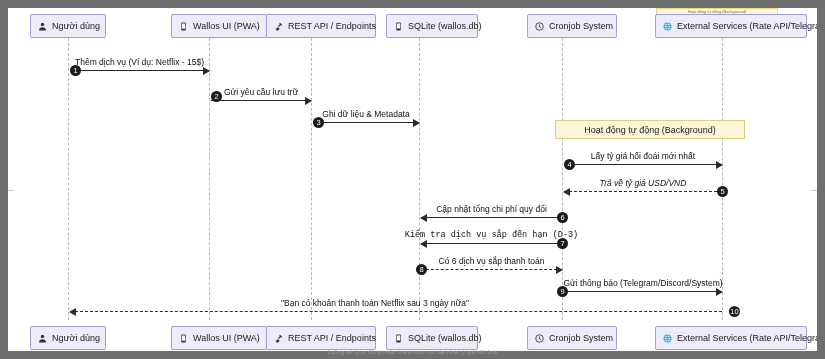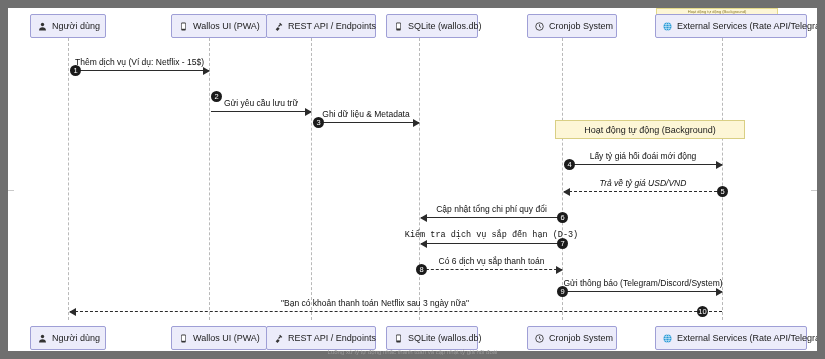--- a/index.html
+++ b/index.html
@@ -165,38 +165,38 @@
 
     <div class="note" style="left:547px;top:112px;width:190px;height:19px;">Hoạt động tự động (Background)</div>
 
     <div class="msg right" style="left:62px;top:62px;width:139px;">
       <div class="line"></div>
       <div class="head"></div>
       <div class="label">Thêm dịch vụ (Ví dụ: Netflix - 15$)</div>
     </div>
     <div class="seqnum" style="left:62px;top:57px;">1</div>
 
-    <div class="msg right" style="left:203px;top:103px;width:100px;">
+    <div class="msg right" style="left:203px;top:92px;width:100px;">
       <div class="line"></div>
       <div class="head"></div>
       <div class="label">Gửi yêu cầu lưu trữ</div>
     </div>
     <div class="seqnum" style="left:203px;top:83px;">2</div>
 
     <div class="msg right" style="left:305px;top:114px;width:106px;">
       <div class="line"></div>
       <div class="head"></div>
       <div class="label">Ghi dữ liệu &amp; Metadata</div>
     </div>
     <div class="seqnum" style="left:305px;top:109px;">3</div>
 
     <div class="msg right" style="left:556px;top:156px;width:158px;">
       <div class="line"></div>
       <div class="head"></div>
-      <div class="label">Lấy tỷ giá hối đoái mới động</div>
+      <div class="label">Lấy tỷ giá hối đoái mới nhất</div>
     </div>
     <div class="seqnum" style="left:556px;top:151px;">4</div>
 
     <div class="msg left dashed" style="left:556px;top:183px;width:158px;font-style:italic;">
       <div class="line"></div>
       <div class="head"></div>
       <div class="label">Trả về tỷ giá USD/VND</div>
     </div>
     <div class="seqnum" style="left:709px;top:178px;">5</div>
 
@@ -226,21 +226,21 @@
       <div class="head"></div>
       <div class="label">Gửi thông báo (Telegram/Discord/System)</div>
     </div>
     <div class="seqnum" style="left:549px;top:278px;">9</div>
 
     <div class="msg left dashed" style="left:62px;top:303px;width:652px;">
       <div class="line"></div>
       <div class="head"></div>
       <div class="label" style="left:305px;">"Bạn có khoản thanh toán Netflix sau 3 ngày nữa"</div>
     </div>
-    <div class="seqnum" style="left:689px;top:298px;">10</div>
+    <div class="seqnum" style="left:721px;top:298px;">10</div>
 
     <div class="actor" style="left:22px;top:318px;width:76px;">
       <span class="ic">
         <svg width="9" height="9" viewBox="0 0 16 16">
             <circle cx="8" cy="4.4" r="3" fill="#333"></circle>
             <path d="M1.8 15c0-3.5 2.8-5.6 6.2-5.6S14.2 11.5 14.2 15z" fill="#333"></path>
           </svg>
       </span>
       <span>Người dùng</span>
     </div>

